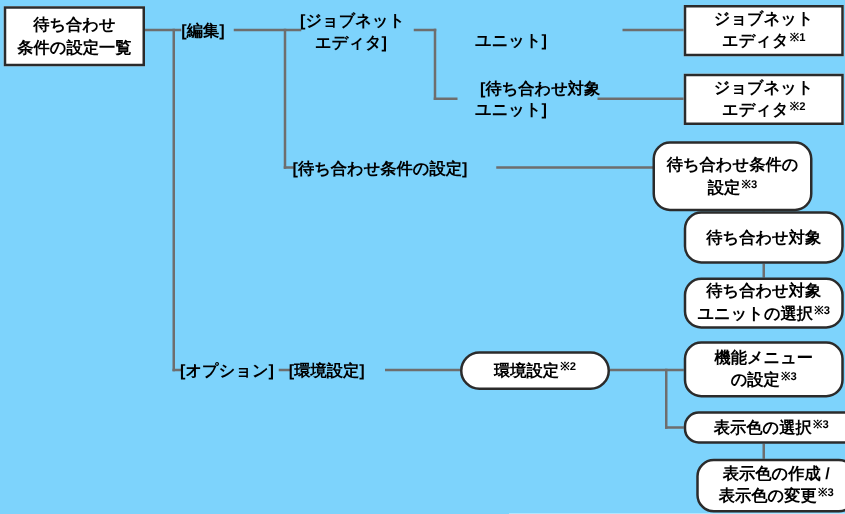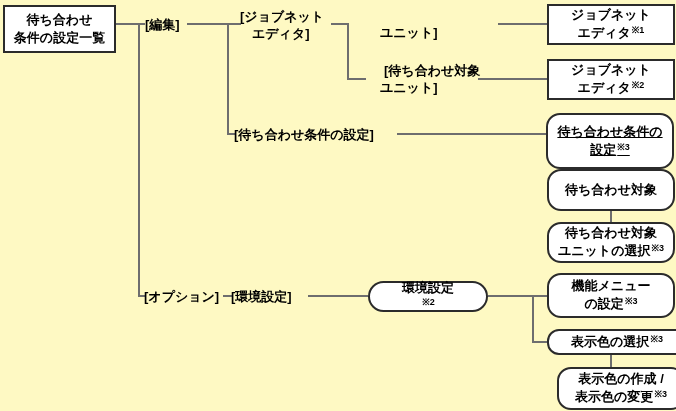--- a/index.html
+++ b/index.html
@@ -1,31 +1,31 @@
 <!DOCTYPE html>
 <html><head>
 <meta charset="utf-8">
 <style>
   html,body{margin:0;padding:0;background:#ffffff;}
   .canvas{
-    position:relative;width:676px;height:411px;background:#fef9c3;
+    position:relative;width:676px;height:411px;background:#7dd3fc;
     font-family:"Liberation Sans",sans-serif;color:#000;overflow:hidden;
   }
   
   .hl{position:absolute;height:2px;background:#6e6e6e;}
   .vl{position:absolute;width:2px;background:#6e6e6e;}
   
   .sqbox,.rbox,.pill{
     position:absolute;box-sizing:border-box;background:#ffffff;
     border:2px solid #2b2b2b;display:flex;flex-direction:column;
     align-items:center;justify-content:center;text-align:center;
     font-size:13px;line-height:18px;font-weight:600;letter-spacing:0px;
   }
   .rbox{border-radius:14px;}
-  .pill{border-radius:16px;flex-direction:column;}
+  .pill{border-radius:16px;flex-direction:row;}
   
   .lbl{
     position:absolute;font-size:13px;line-height:17px;font-weight:600;
     white-space:nowrap;
   }
   .sp{font-size:9px;font-weight:600;position:relative;top:-4px;margin-left:1px;}
   .nowrap{white-space:nowrap;}
 </style>
 </head>
 <body>
@@ -82,21 +82,21 @@
   <div class="sqbox" style="left:547px;top:4px;width:128px;height:41px;">
     <span class="nowrap">ジョブネット</span>
     <span class="nowrap"><span>エディタ</span><span class="sp">※1</span></span>
   </div>
 
   <div class="sqbox" style="left:547px;top:59px;width:128px;height:41px;">
     <span class="nowrap">ジョブネット</span>
     <span class="nowrap"><span>エディタ</span><span class="sp">※2</span></span>
   </div>
 
-  <div class="rbox" style="left:546px;top:113px;width:128px;height:56px;text-decoration:underline;">
+  <div class="rbox" style="left:522px;top:113px;width:128px;height:56px;">
     <span class="nowrap">待ち合わせ条件の</span>
     <span class="nowrap"><span>設定</span><span class="sp">※3</span></span>
   </div>
 
   <div class="rbox" style="left:547px;top:169px;width:128px;height:42px;">
     <span class="nowrap">待ち合わせ対象</span>
   </div>
 
   <div class="rbox" style="left:547px;top:222px;width:128px;height:41px;">
     <span class="nowrap">待ち合わせ対象</span>

